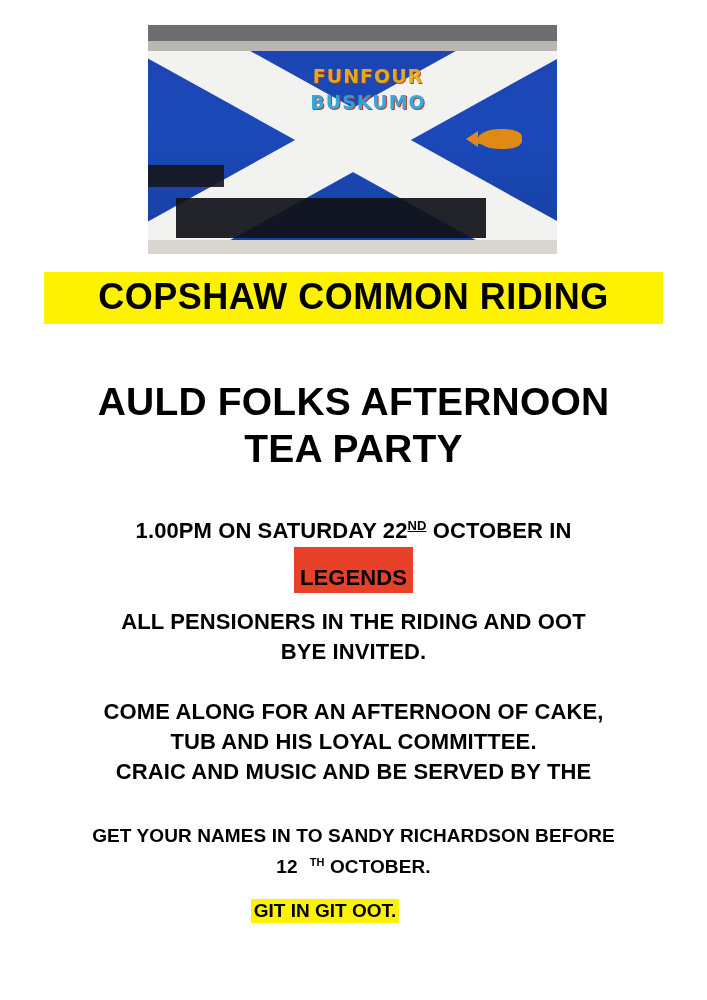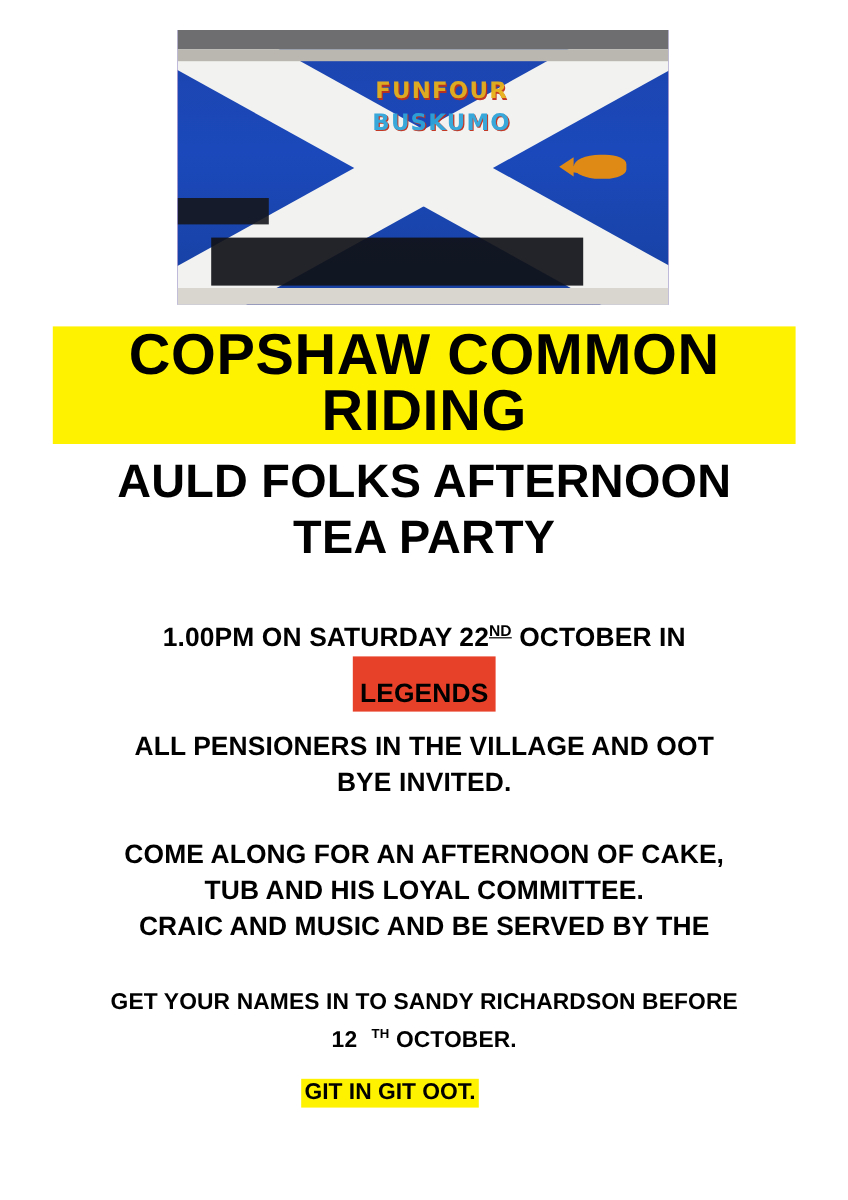--- a/index.html
+++ b/index.html
@@ -133,21 +133,21 @@
   }
 
   
   .title-highlight {
     position: absolute;
     left: 44px;
     top: 272px;
     width: 619px;
     text-align: center;
     background: #fff200;
-    font-size: 48px;
+    font-size: 36px;
     font-weight: bold;
     line-height: 46px;
     letter-spacing: .5px;
     padding: 2px 0 4px 0;
     box-sizing: border-box;
   }
 
   .headline {
     position: absolute;
     left: 40px;
@@ -257,21 +257,21 @@
   <div class="when">
     <div>
       <span>1.00PM ON SATURDAY 22</span><sup>ND</sup><span> OCTOBER IN</span>
     </div>
     <div>
       <span class="venue">LEGENDS</span>
     </div>
   </div>
 
   <div class="para para-invited">
-    <div>ALL PENSIONERS IN THE VILLAGE AND OOT</div>
+    <div>ALL PENSIONERS IN THE RIDING AND OOT</div>
     <div>BYE INVITED.</div>
   </div>
 
   <div class="para para-come">
     <div>COME ALONG FOR AN AFTERNOON OF CAKE,</div>
     <div>TUB AND HIS LOYAL COMMITTEE.</div>
     <div>CRAIC AND MUSIC AND BE SERVED BY THE</div>
   </div>
 
   <div class="para para-names">

